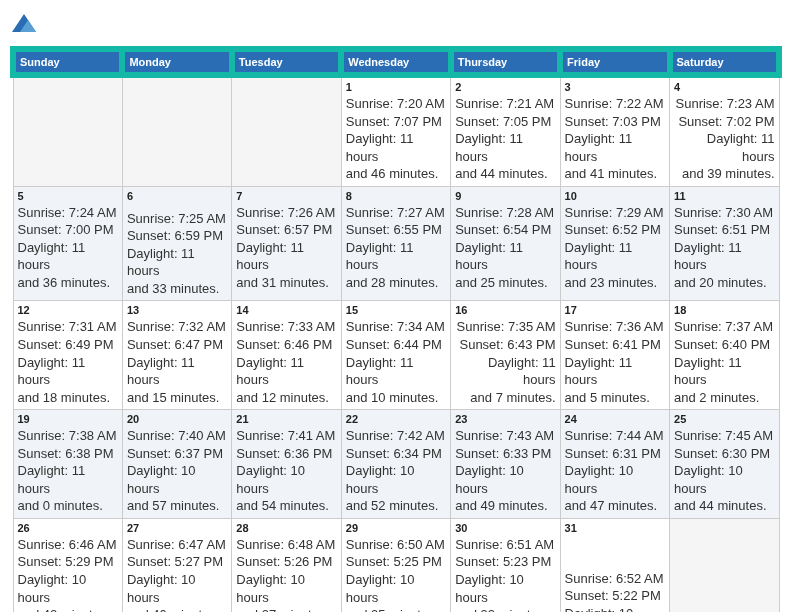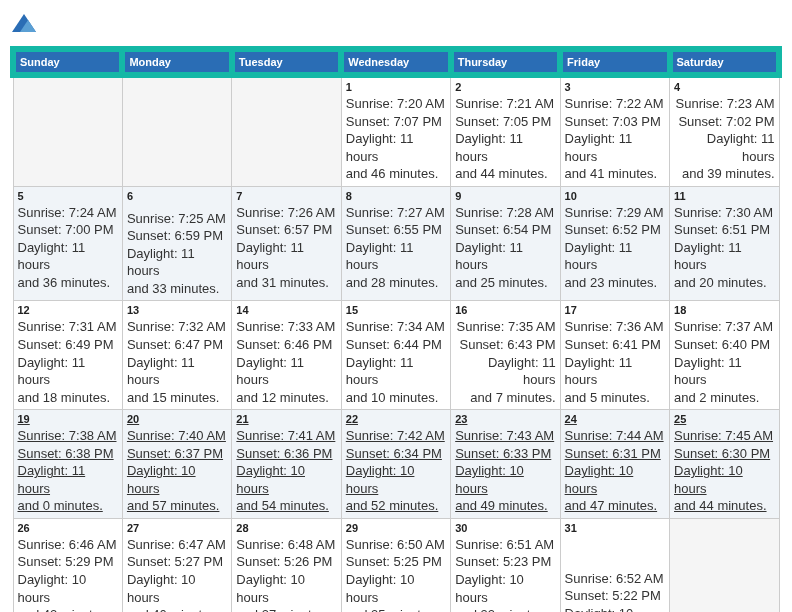--- a/index.html
+++ b/index.html
@@ -100,21 +100,21 @@
     }
     .day-info {
       font-size: 13px;
       line-height: 1.35;
       color: #333;
     }
     
     .row-week1 td:not(.empty) { background: #fff; }
     .row-week2 td:not(.empty) { background: #f0f4f8; }
     .row-week3 td:not(.empty) { background: #fff; }
-    .row-week4 td:not(.empty) { background: #f0f4f8; text-decoration: underline; }
+    .row-week4 td:not(.empty) { background: #f0f4f8; }
     .row-week5 td:not(.empty) { background: #fff; }
   </style>
 </head>
 <body>
 
 <div class="page">
   <div class="header">
     <div class="logo">
       <svg class="logo-icon" viewBox="0 0 28 28">
         <polygon points="14,4 26,22 2,22" fill="#2a6db5"></polygon>

